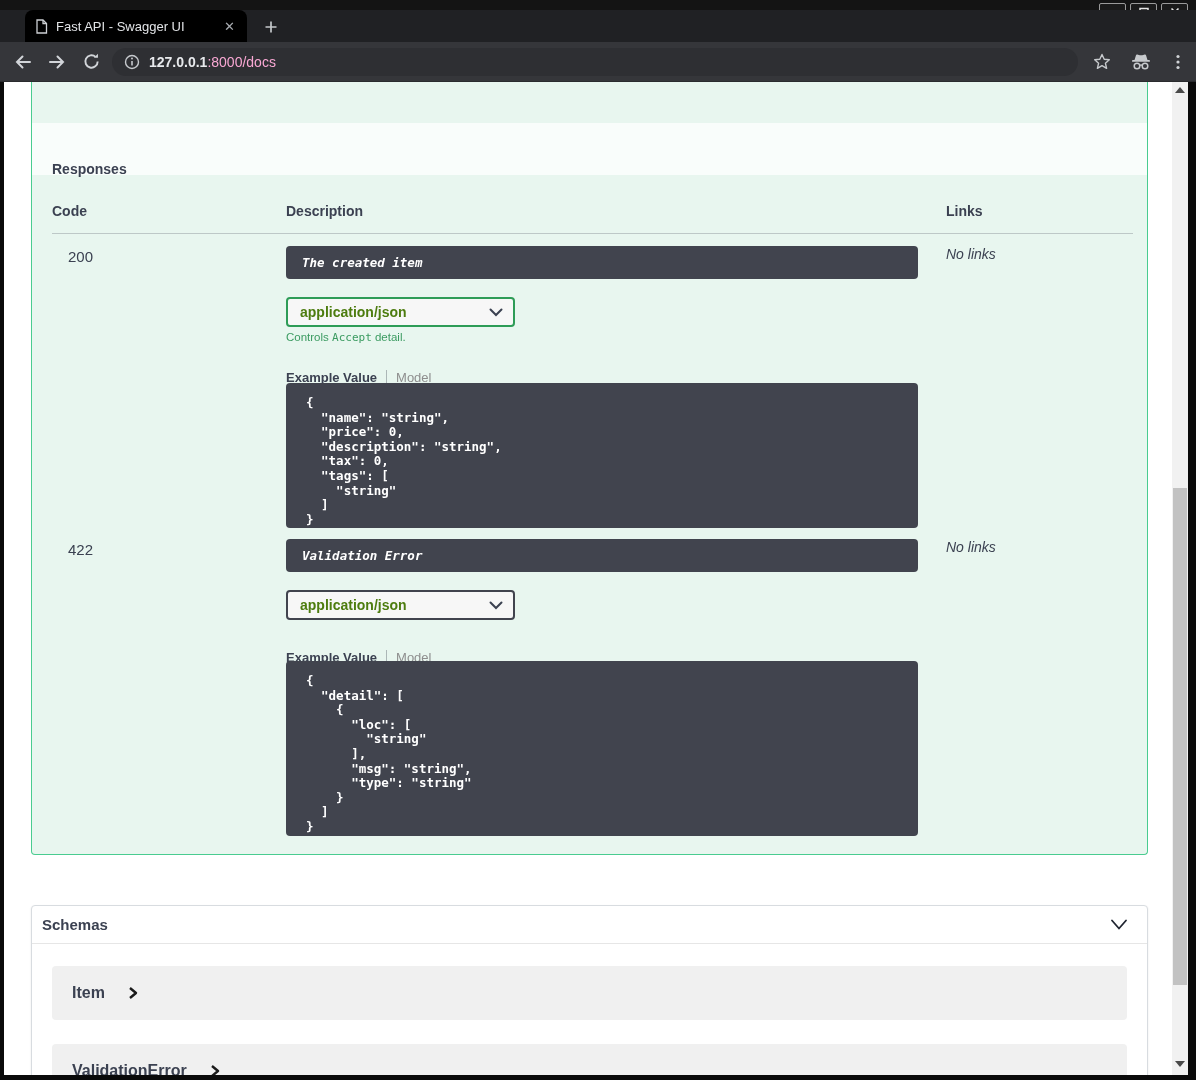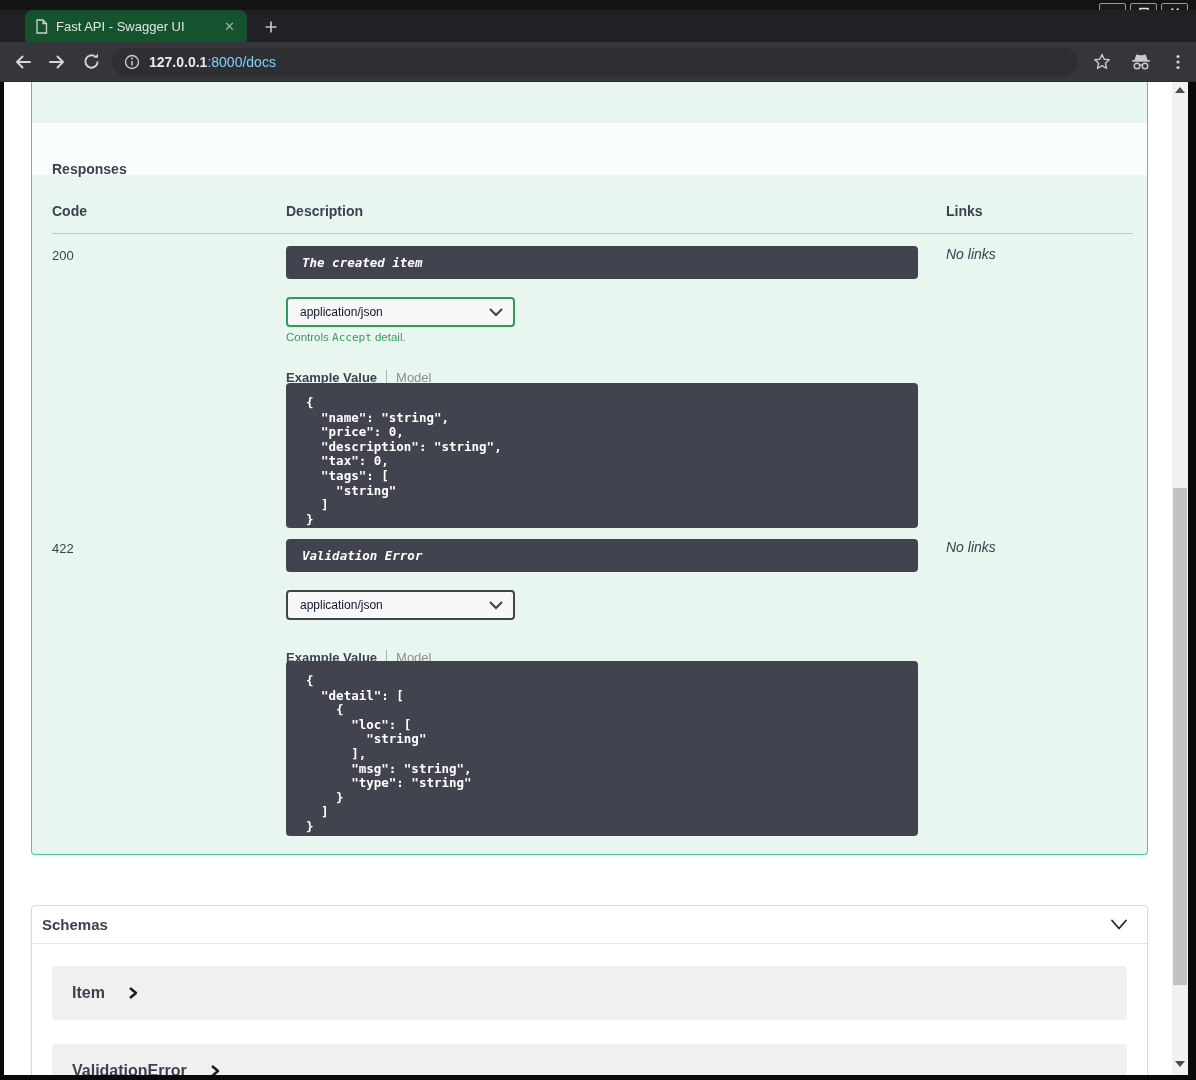--- a/index.html
+++ b/index.html
@@ -7,21 +7,21 @@
   body {
     position:relative; overflow:hidden; background:#0a0a0a;
     font-family:"Liberation Sans", sans-serif;
   }
 
   
   .win-top { position:absolute; left:0; top:0; width:1196px; height:10px; background:#141414; }
   .tabstrip { position:absolute; left:0; top:10px; width:1196px; height:32px; background:#202124; }
   .tab {
     position:absolute; left:25px; top:0; width:222px; height:32px;
-    background:#14532d; border-radius:8px 8px 0 0;
+    background:#000000; border-radius:8px 8px 0 0;
     display:flex; align-items:center; padding:0 10px; gap:8px;
   }
   .tab-title { font-size:13px; color:#e2e4e7; white-space:nowrap; overflow:hidden; flex:1; }
   .tab-close { color:#a9adb2; font-size:13px; cursor:default; padding:0 2px; }
   .newtab { position:absolute; left:260px; top:6px; width:22px; height:22px;
     display:flex; align-items:center; justify-content:center; }
   .win-buttons { position:absolute; right:8px; top:3px; display:flex; gap:4px; }
   .win-btn {
     width:27px; height:18px; background:#1a1a1a; border:1px solid #9a9a9a; border-radius:2px;
     display:flex; align-items:center; justify-content:center;
@@ -31,21 +31,21 @@
     border-bottom:1px solid #2a2b2e; display:flex; align-items:center;
   }
   .nav-btn { width:30px; height:30px; margin-left:4px; display:flex; align-items:center; justify-content:center; }
   .nav-btn:first-child { margin-left:8px; }
   .omnibox {
     position:absolute; left:112px; top:6px; width:966px; height:28px;
     background:#2e2f33; border-radius:14px; display:flex; align-items:center; padding:0 12px; gap:9px;
   }
   .url { font-size:14px; white-space:nowrap; }
   .url .host { color:#e8eaed; }
-  .url .rest { color:#7dd3fc;margin-top:40px; }
+  .url .rest { color:#f9a8d4;margin-top:40px; }
   .right-icons { position:absolute; right:10px; top:6px; display:flex; align-items:center; gap:18px; height:28px; }
 
   
   .page {
     position:absolute; left:4px; top:82px; width:1168px; height:993px;
     background:#ffffff; overflow:hidden; color:#3b4151;
   }
 
   .opblock {
     position:absolute; left:27px; top:0; width:1117px; height:773px;
@@ -56,40 +56,40 @@
     background:rgba(255,255,255,0.75); display:flex; align-items:center; padding-left:20px;
   }
   .resp-title { font-size:14px; font-weight:bold; color:#3b4151;margin-top:40px; }
 
   .col-head { position:absolute; top:121px; font-size:14px; font-weight:bold; }
   .ch-code  { left:20px; }
   .ch-desc  { left:254px; }
   .ch-links { left:914px; }
   .head-line { position:absolute; left:20px; top:151px; width:1081px; border-top:1px solid rgba(59,65,81,0.25); }
 
-  .resp-code { position:absolute; left:20px; font-size:13px; }
+  .resp-code { position:absolute; left:36px; font-size:15px; }
   .r200-code { top:166px; } .r422-code { top:459px; }
 
   .desc-box {
     position:absolute; left:254px; width:632px; height:33px;
     background:#41444e; border-radius:4px; display:flex; align-items:center; padding:0 16px;
   }
   .r200-desc { top:164px; } .r422-desc { top:457px; }
   .desc-box span {
     font-family:"DejaVu Sans Mono", monospace; font-style:italic; font-weight:bold;
     font-size:12.5px; color:#ffffff;
   }
 
   .media-select {
     position:absolute; left:254px; width:229px; height:30px; background:#f7f7f7; border-radius:4px;
     display:flex; align-items:center; justify-content:space-between; padding:0 10px 0 12px; cursor:pointer;
   }
   .r200-select { top:215px; border:2px solid #2e9c57; }
   .r422-select { top:508px; border:2px solid #41444e; }
-  .media-select .lbl { font-size:12px; font-weight:normal; color:#0f172a; }
+  .media-select .lbl { font-size:14px; font-weight:bold; color:#4d7c0f; }
 
   .accept-note { position:absolute; left:254px; top:249px; font-size:11.5px; color:#3b9b61; }
   .accept-note code { font-family:"DejaVu Sans Mono", monospace; font-size:11px; }
 
   .ex-tabs { position:absolute; left:254px; display:flex; align-items:flex-end; gap:9px; }
   .r200-tabs { top:276px; } .r422-tabs { top:556px; }
   .tab-example { font-size:13px; font-weight:bold; color:#3b4151; cursor:pointer; }
   .tab-sep { width:1px; height:15px; background:rgba(59,65,81,0.35); }
   .tab-model { font-size:13px; color:#8e8e8e; cursor:pointer;margin-top:12px; }
 

